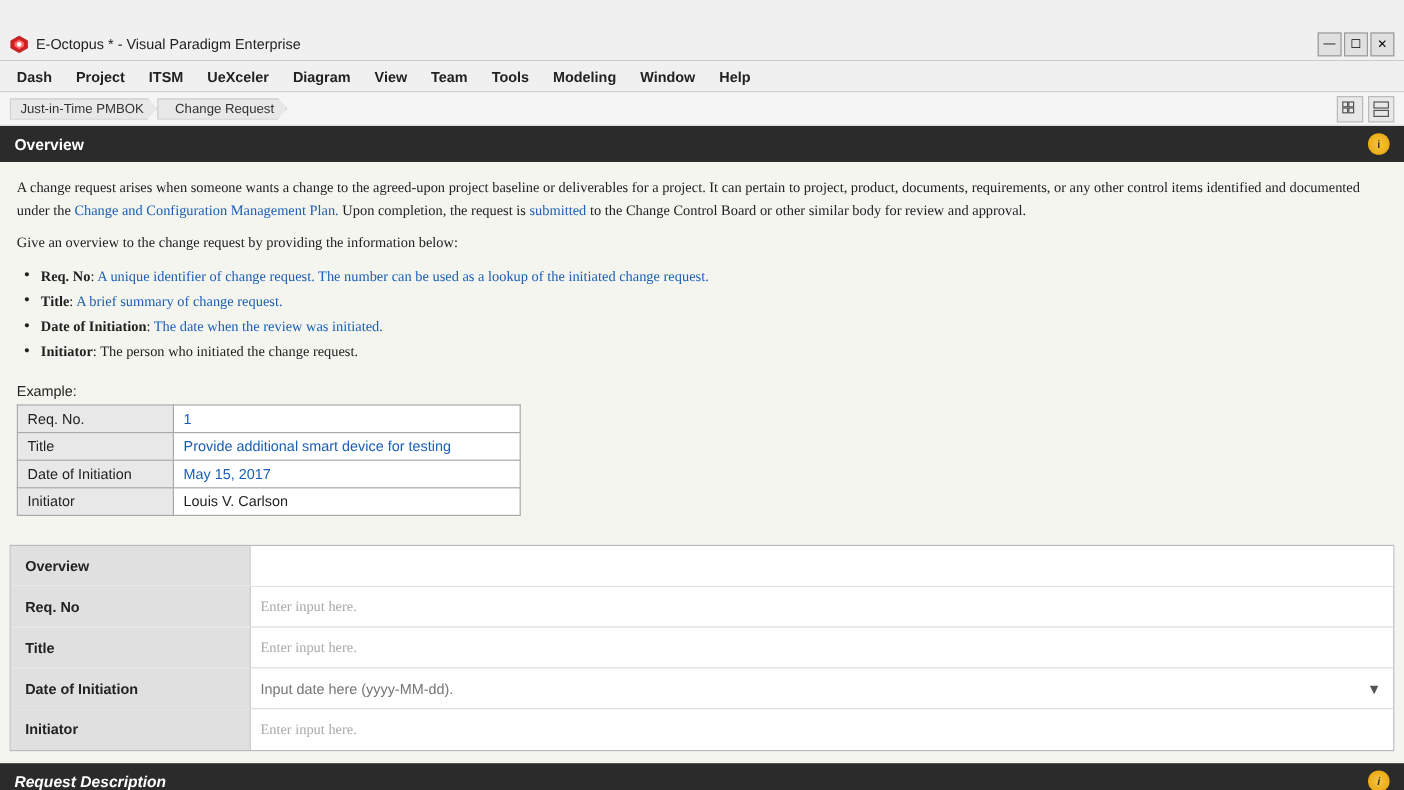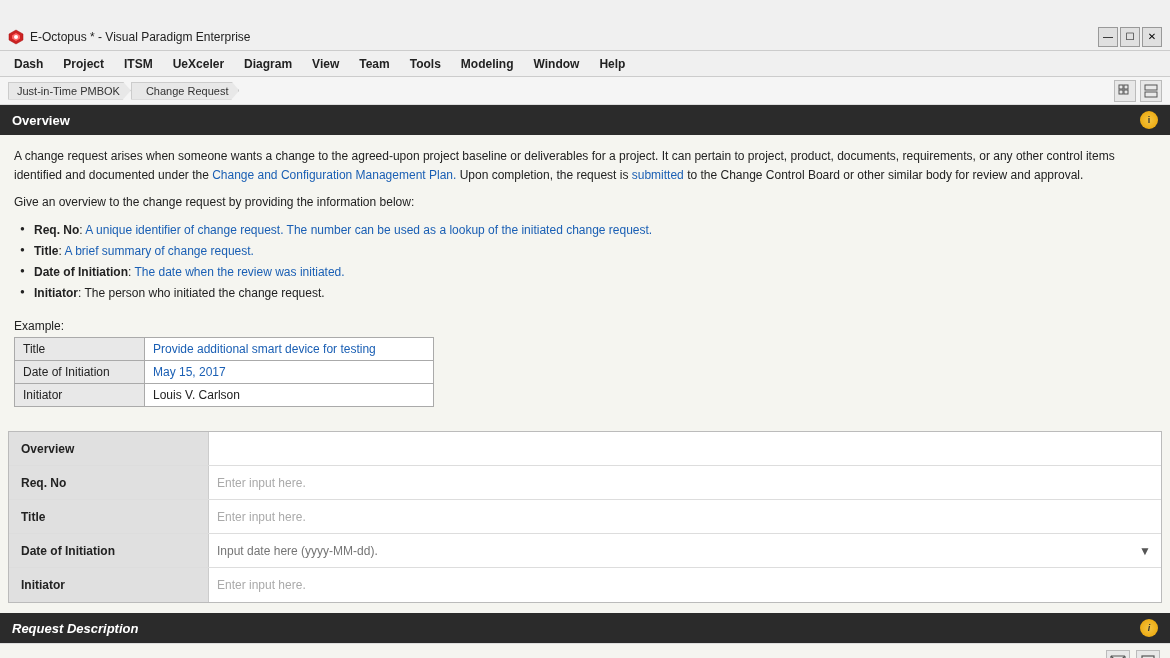--- a/index.html
+++ b/index.html
@@ -110,20 +110,21 @@
       display: flex; align-items: center; justify-content: center;
       font-size: 9px; color: #333; font-weight: bold;
     }
 
     
     .overview-text {
       padding: 12px 14px 8px;
       color: #222;
       font-size: 12px;
       line-height: 1.6;
+      font-family: Liberation Serif, serif;
     }
     .overview-text p { margin-bottom: 8px; }
     .overview-text a, .highlight-blue { color: #1a5fb4; text-decoration: none; }
     .overview-text .bold { font-weight: bold; }
 
     .bullet-list { list-style: none; padding-left: 20px; margin-bottom: 8px; }
     .bullet-list li { position: relative; margin-bottom: 2px; }
     .bullet-list li::before {
       content: '●';
       position: absolute;
@@ -188,21 +189,21 @@
       padding: 4px 8px;
       position: relative;
     }
     .form-input {
       width: 100%;
       border: none;
       outline: none;
       background: transparent;
       font-size: 12px;
       color: #15803d;
-      font-family: Liberation Sans, sans-serif;
+      font-family: Liberation Serif, serif;
     }
     .form-input::placeholder { color: #aaa; }
     .form-date-cell {
       flex: 1;
       display: flex;
       align-items: center;
       padding: 4px 8px;
       position: relative;
     }
     .form-date-input {
@@ -319,20 +320,24 @@
       <li><span class="bold">Title</span>: <span class="highlight-blue">A brief summary of change request.</span></li>
       <li><span class="bold">Date of Initiation</span>: <span class="highlight-blue">The date when the review was initiated.</span></li>
       <li><span class="bold">Initiator</span>: The person who initiated the change request.</li>
     </ul>
   </div>
 
   <div class="example-section">
     <div class="example-label">Example:</div>
     <table class="example-table">
       <tbody>
+          <tr>
+        <td>Req. No.</td>
+        <td>1</td>
+      </tr>
       <tr>
         <td>Title</td>
         <td>Provide additional smart device for testing</td>
       </tr>
       <tr>
         <td>Date of Initiation</td>
         <td>May 15, 2017</td>
       </tr>
       <tr>
         <td>Initiator</td>

